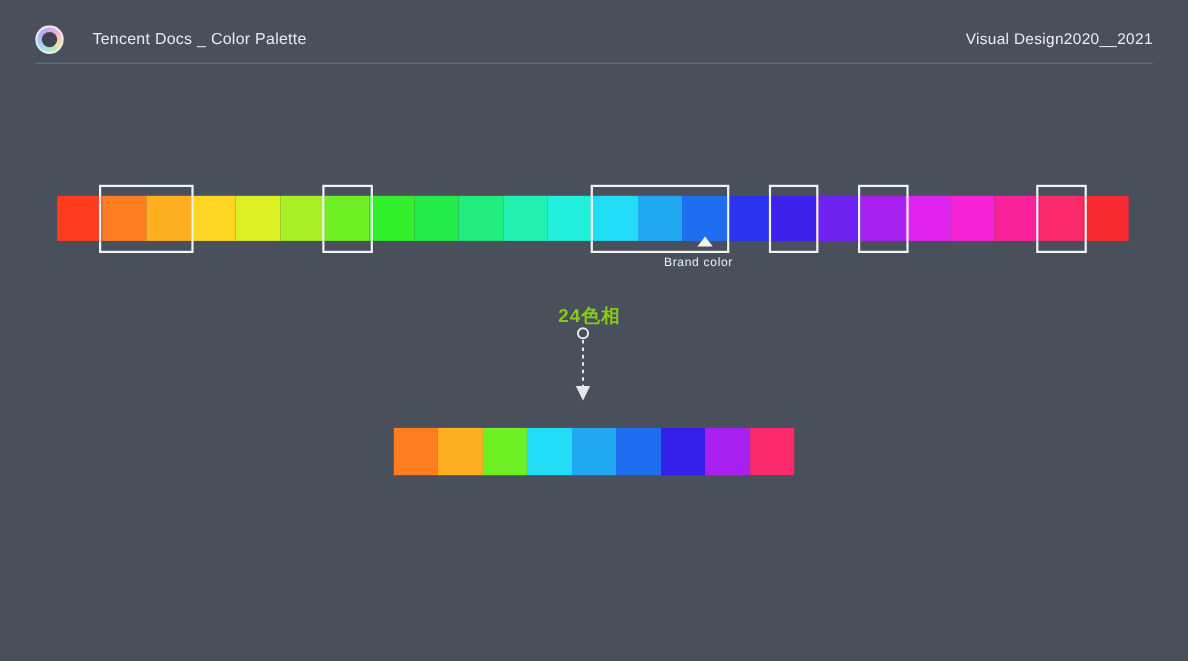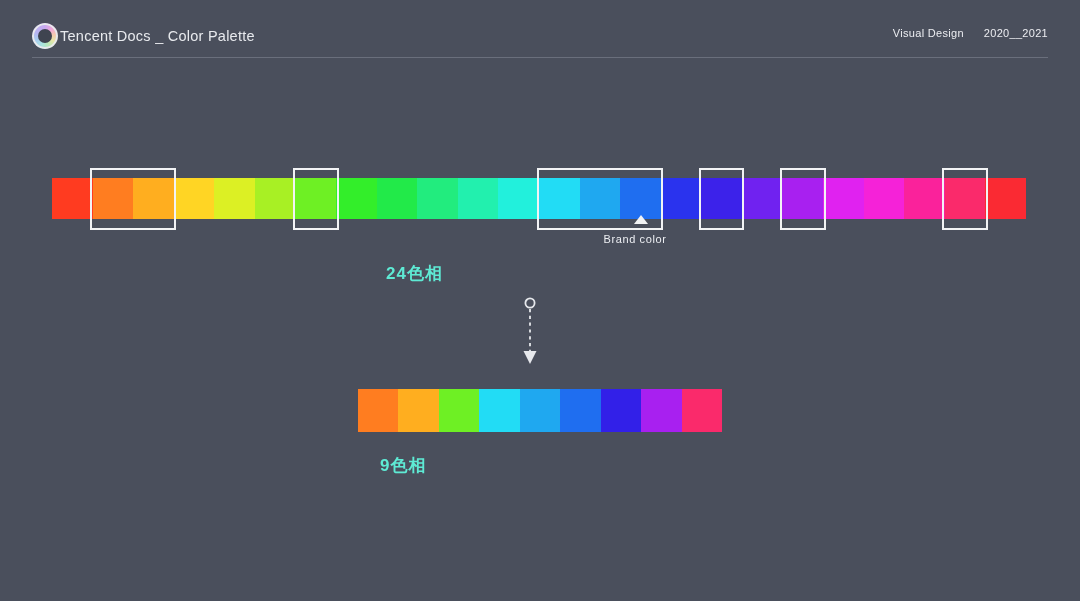--- a/index.html
+++ b/index.html
@@ -15,21 +15,21 @@
     background:#4a4f5c;
   }
 
   
   #header {
     position:absolute; left:0; top:0;
     width:1080px; height:62px;
   }
   #brand-block {
     position:absolute; left:32px; top:23px;
-    display:flex; align-items:center; gap:2px;
+    display:flex; align-items:center; gap:26px;
   }
   #logo-wheel {
     width:26px; height:26px; border-radius:50%;
     background:
       radial-gradient(circle at 50% 50%, #3d4250 0 29%, rgba(61,66,80,0) 30%),
       conic-gradient(from 0deg,
         #c8a8f0 0deg, #f2a8d8 45deg, #f6c8b0 80deg,
         #e8e6a8 120deg, #b8e8b8 160deg, #a8e4e0 200deg,
         #a8cdf0 245deg, #b6b4f2 290deg, #c8a8f0 360deg);
     box-shadow:0 0 0 2px #e9eaee inset;
@@ -38,22 +38,22 @@
   }
   #logo-wheel::after{
     content:""; position:absolute; inset:6px; border-radius:50%;
     background:#3f4450;
   }
   #slide-title {
     color:#e8eaee; font-size:14.5px; letter-spacing:.25px; white-space:nowrap;
   }
   #header-right {
     position:absolute; right:32px; top:27px;
-    display:flex; align-items:baseline; gap:20px;
-    color:#ecedf1; font-size:11px; letter-spacing:.3px; white-space:nowrap;
+    display:flex; align-items:baseline; 
+    color:#ecedf1; font-size:14px; letter-spacing:.3px; white-space:nowrap;
   }
   #header-rule {
     position:absolute; left:32px; right:32px; top:57px;
     height:1px; background:#6a6f7c;
   }
 
   
   .bar {
     position:absolute; display:flex;
   }
@@ -78,22 +78,22 @@
     border-right:7px solid transparent;
     border-bottom:9px solid #f2f3f5;
   }
   #brand-label {
     position:absolute; left:565px; top:233px; width:140px;
     text-align:center; color:#eceef2; font-size:11px; letter-spacing:.6px;
   }
 
   
   .caption {
-    position:absolute; width:300px; text-align:left;
-    color:#5eead4; font-size:17px; font-weight:bold; letter-spacing:1px;
+    position:absolute; width:300px; text-align:center;
+    color:#84cc16; font-size:17px; font-weight:bold; letter-spacing:1px;margin-top:14px;
   }
   #cap24 { left:386px; top:262px; }
   #cap9  { left:380px; top:454px; }
 
   
   #connector { position:absolute; left:508px; top:296px; width:44px; height:72px; }
 
   
   #footnote {
     position:absolute; left:0; right:0; top:578px;
@@ -172,16 +172,15 @@
       <div class="swatch" style="background: rgb(255, 174, 31);"></div>
       <div class="swatch" style="background: rgb(110, 240, 36);"></div>
       <div class="swatch" style="background: rgb(34, 220, 245);"></div>
       <div class="swatch" style="background: rgb(31, 168, 240);"></div>
       <div class="swatch" style="background: rgb(31, 110, 240);"></div>
       <div class="swatch" style="background: rgb(50, 32, 232);"></div>
       <div class="swatch" style="background: rgb(168, 32, 240);"></div>
       <div class="swatch" style="background: rgb(250, 42, 107);"></div>
     </div>
 
-  <div id="cap9" class="caption">9色相</div>
 
 
 </div>
 
 </body></html>

